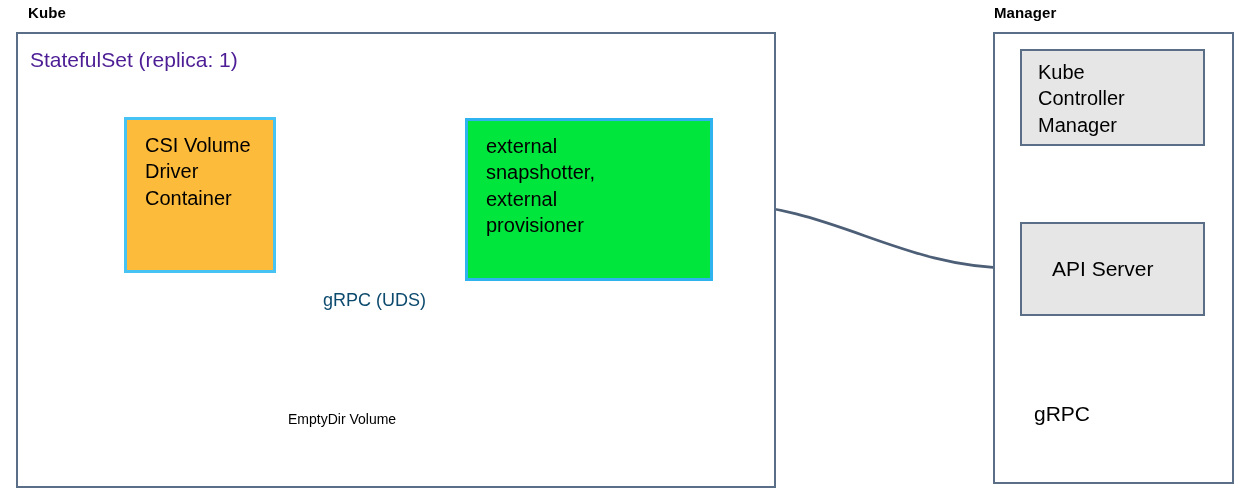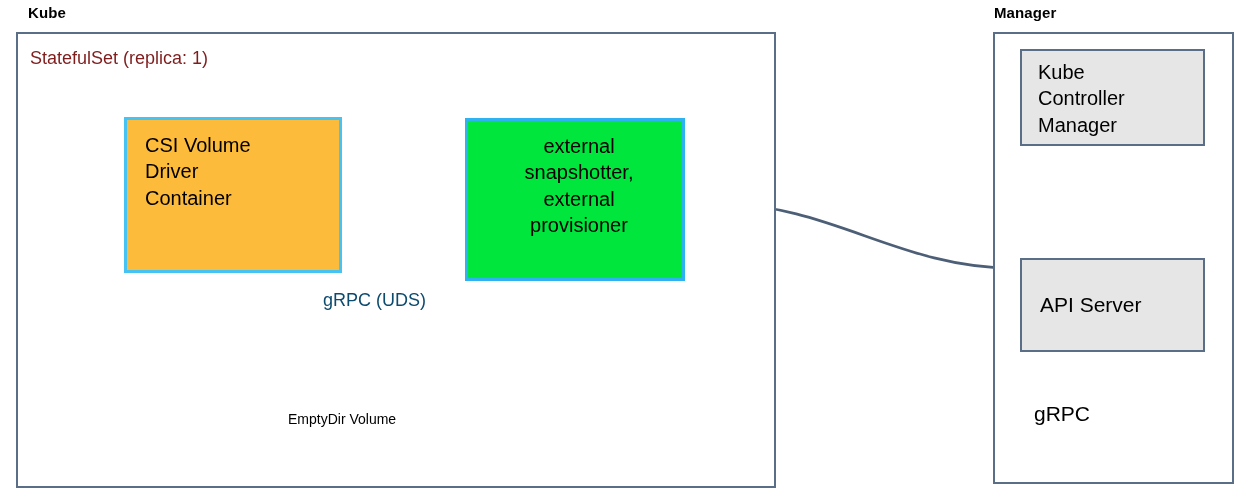--- a/index.html
+++ b/index.html
@@ -31,22 +31,22 @@
   }
   .container-box {
     position: absolute;
     box-sizing: border-box;
     border: 2px solid #5b6e87;
     background: #ffffff;
   }
   .section-title {
     position: absolute;
     font-family: "Liberation Sans", sans-serif;
-    font-size: 18px;
-    color: #7f1d1d;
+    font-size: 21px;
+    color: #4c1d95;
     white-space: nowrap;
   }
   .node-box {
     position: absolute;
     box-sizing: border-box;
     display: block;
     padding: 12px 10px 8px 18px;
     font-family: "Liberation Sans", sans-serif;
     font-size: 20px;
     line-height: 1.32;
@@ -62,22 +62,21 @@
     border: 3px solid #2eb3f0;
   }
   .box-gray {
     background: #e6e6e6;
     border: 2px solid #5b6e87;
     padding: 8px 10px 8px 16px;
   }
   .box-gray.center {
     display: flex;
     align-items: center;
-    padding-left: 18px;
-    margin-top: 36px;
+    padding-left: 30px;
   }
   .cyl-label {
     position: absolute;
     font-family: "Liberation Sans", sans-serif;
     font-size: 14px;
     color: #000000;
     white-space: nowrap;
     text-align: left;
   }
   .edge-label {
@@ -130,25 +129,25 @@
 
   <line x1="1098" y1="320" x2="1098" y2="374" stroke="#4d5f77" stroke-width="2.6" marker-start="url(#ah)" marker-end="url(#ah2)"></line>
 </svg>
 
 <div class="group-label" style="left:28px; top:4px;">Kube</div>
 
 <div class="container-box" style="left:16px; top:32px; width:760px; height:456px;"></div>
 
 <div class="section-title" style="left:30px; top:48px;">StatefulSet (replica: 1)</div>
 
-<div class="node-box box-orange" style="left:124px; top:117px; width:218px; height:156px;">CSI Volume
+<div class="node-box box-orange" style="left:124px; top:117px; width:152px; height:156px;">CSI Volume
 Driver
 Container</div>
 
-<div class="node-box box-green" style="left:465px; top:118px; width:220px; height:163px;text-align:center;">external
+<div class="node-box box-green" style="left:465px; top:118px; width:248px; height:163px;">external
 snapshotter,
 external
 provisioner</div>
 
 <div class="cyl-hit" style="left:273px; top:376px; width:136px; height:73px;"></div>
 <div class="cyl-label" style="left:288px; top:411px; width:110px;">EmptyDir Volume</div>
 
 <div class="edge-label" style="left:323px; top:290px;">gRPC (UDS)</div>
 
 <div class="group-label" style="left:994px; top:4px;">Manager</div>

